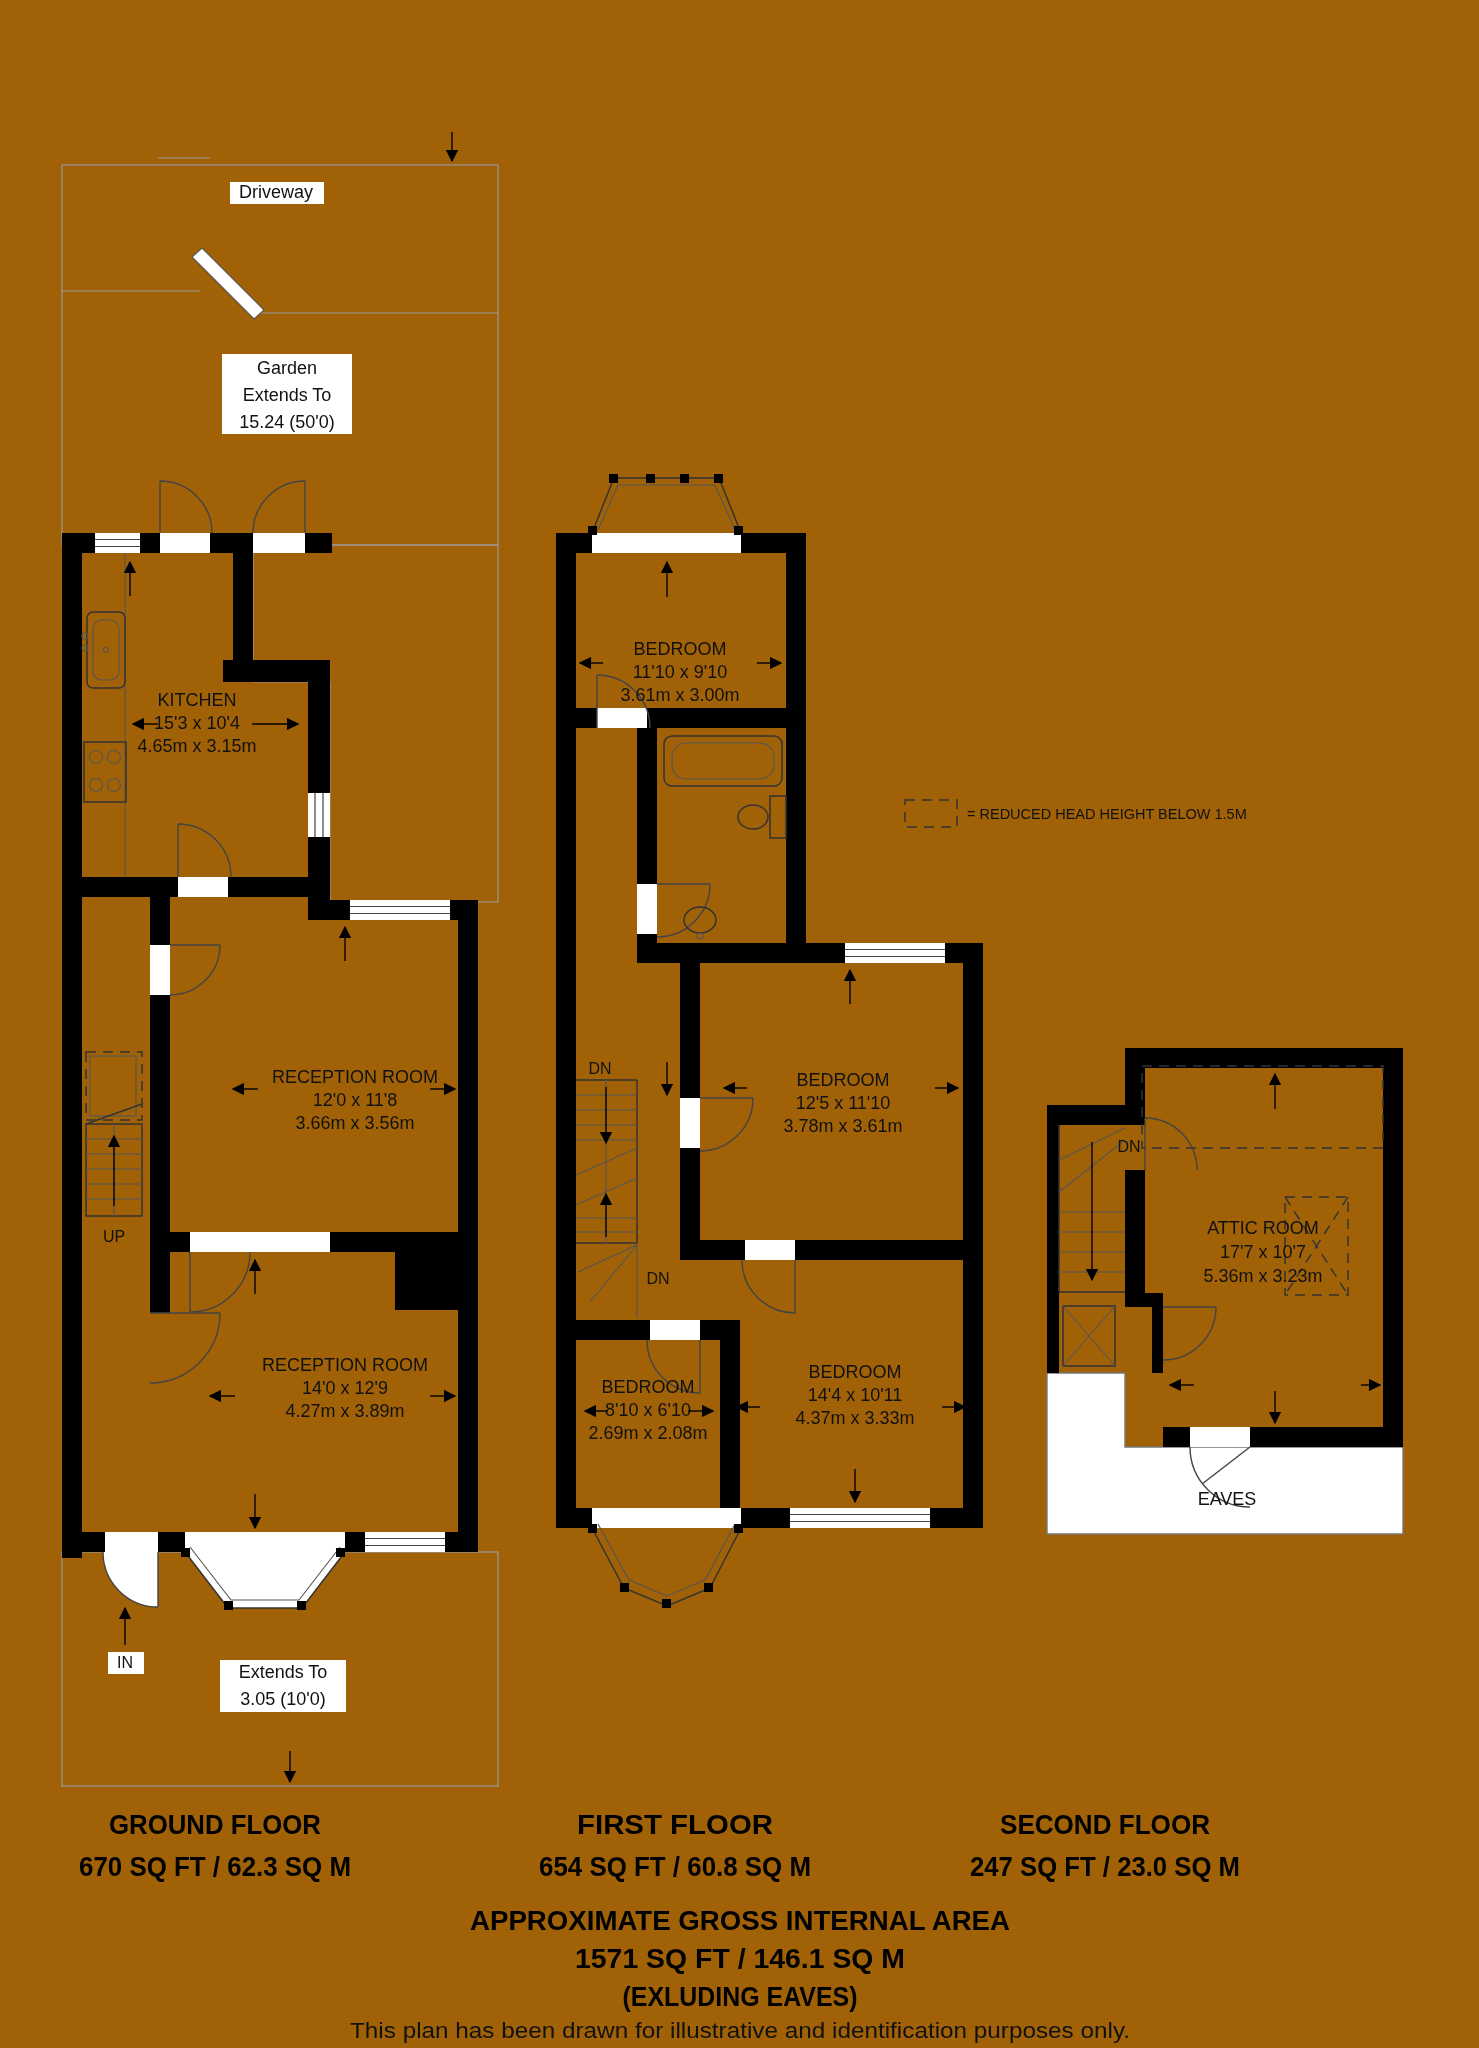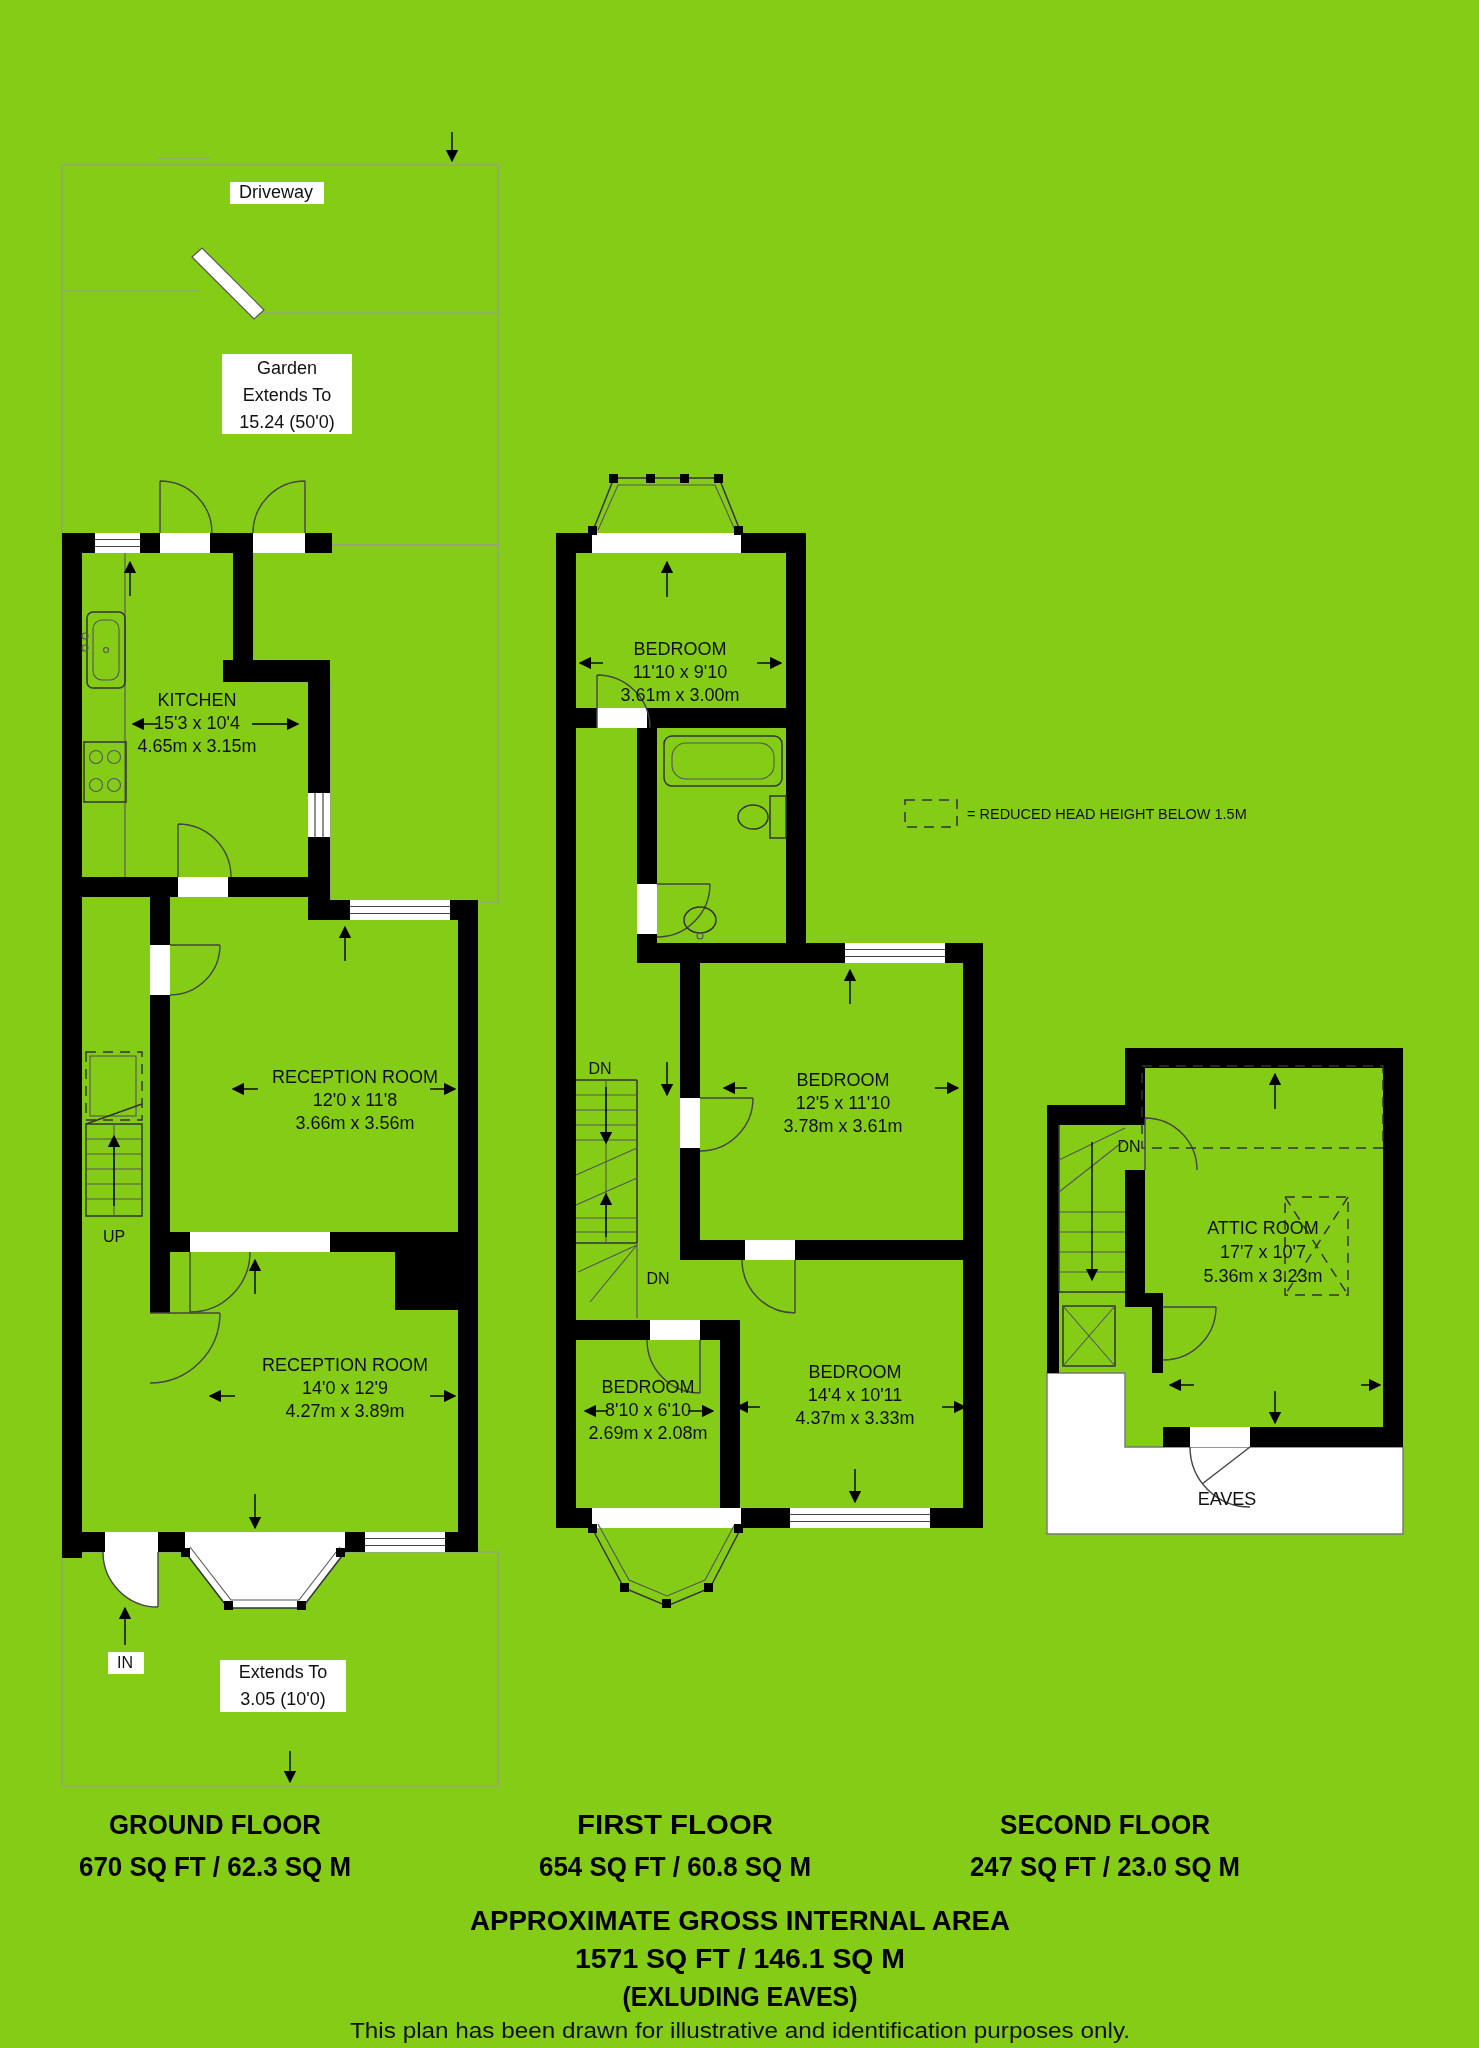--- a/index.html
+++ b/index.html
@@ -1,16 +1,16 @@
 <!DOCTYPE html>
 <html><head>
 <meta charset="utf-8">
 <style>
   html,body{margin:0;padding:0;background:#ffffff;}
-  #page{position:relative;width:1479px;height:2048px;background:#84cc16;overflow:hidden;}
+  #page{position:relative;width:1479px;height:2048px;background:#a16207;overflow:hidden;}
   svg{display:block;}
   svg text{font-family:"Liberation Sans","DejaVu Sans",sans-serif;}
   .wall{fill:#000000;}
   .opening{fill:#ffffff;}
   .thin{stroke:#333333;stroke-width:1.5;fill:none;}
   .thin2{stroke:#555555;stroke-width:1.1;fill:none;}
   .gline{stroke:#999999;stroke-width:1.2;fill:none;}
   .door{stroke:#444444;stroke-width:1.4;fill:none;}
   .dim{stroke:#000000;stroke-width:1.4;fill:none;}
   .dash{stroke:#333333;stroke-width:1.5;fill:none;stroke-dasharray:10 7;}

